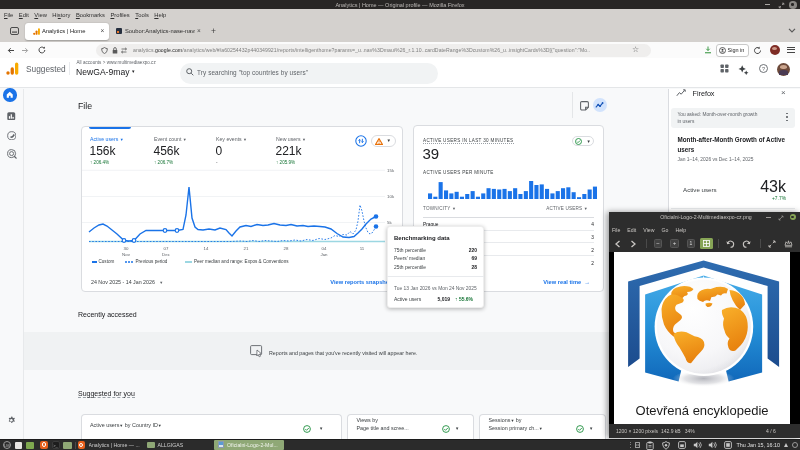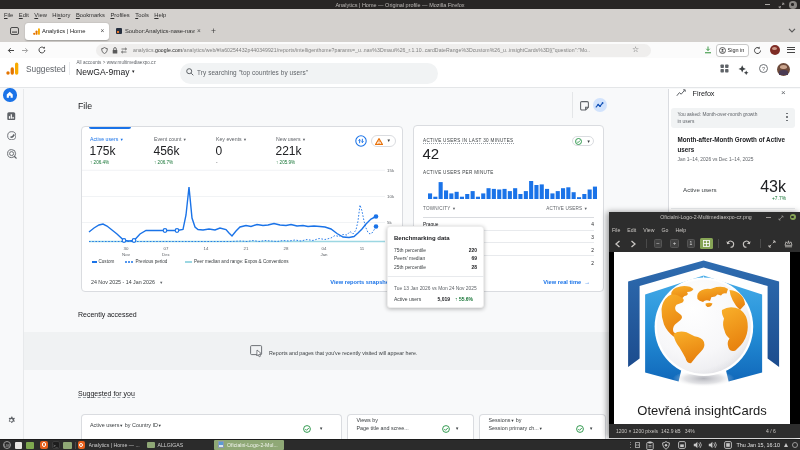--- a/index.html
+++ b/index.html
@@ -167,21 +167,21 @@
       <path d="M0.8 6.4 L3.2 3.6 L5 5.2 L7.8 1.8" stroke="#1756b8" stroke-width="1.1" fill="none"></path>
       <circle cx="3.2" cy="3.6" r="0.9" fill="#1756b8"></circle>
       <circle cx="5" cy="5.2" r="0.9" fill="#1756b8"></circle>
       <circle cx="7.6" cy="2" r="0.9" fill="#1756b8"></circle>
     </svg>
 
 <div class="a" style="left:81px;top:125.5px;width:322px;height:166px;background:#fff;border:0.8px solid #dadce0;border-radius:4px"></div>
 <div class="a" style="left:89px;top:127.3px;width:42px;height:2px;background:#1a73e8;border-radius:0 0 2px 2px"></div>
 
 <div class="a" style="left:90px;top:136px;width:60px;height:6px;font-size:5.2px;line-height:6px;color:#1a73e8">Active users <span style="font-size:4px">▼</span></div>
-<div class="a" style="left:89.5px;top:144.5px;width:60px;height:13px;font-size:12px;line-height:13px;color:#202124">175k</div>
+<div class="a" style="left:89.5px;top:144.5px;width:60px;height:13px;font-size:12px;line-height:13px;color:#202124">156k</div>
 <div class="a" style="left:90px;top:159.5px;width:50px;height:6px;font-size:4.6px;line-height:6px;color:#137333">↑ 206.4%</div>
 <div class="a" style="left:154px;top:136px;width:60px;height:6px;font-size:5.2px;line-height:6px;color:#5f6368">Event count <span style="font-size:4px;color:#5f6368">▼</span></div>
 <div class="a" style="left:153.5px;top:144.5px;width:60px;height:13px;font-size:12px;line-height:13px;color:#202124">456k</div>
 <div class="a" style="left:154px;top:159.5px;width:50px;height:6px;font-size:4.6px;line-height:6px;color:#137333">↑ 206.7%</div>
 <div class="a" style="left:216px;top:136px;width:60px;height:6px;font-size:5.2px;line-height:6px;color:#5f6368">Key events <span style="font-size:4px;color:#5f6368">▼</span></div>
 <div class="a" style="left:215.5px;top:144.5px;width:60px;height:13px;font-size:12px;line-height:13px;color:#202124">0</div>
 <div class="a" style="left:216px;top:159.5px;width:50px;height:6px;font-size:4.6px;line-height:6px;color:#5f6368">-</div>
 <div class="a" style="left:276px;top:136px;width:60px;height:6px;font-size:5.2px;line-height:6px;color:#5f6368">New users <span style="font-size:4px;color:#5f6368">▼</span></div>
 <div class="a" style="left:275.5px;top:144.5px;width:60px;height:13px;font-size:12px;line-height:13px;color:#202124">221k</div>
 <div class="a" style="left:276px;top:159.5px;width:50px;height:6px;font-size:4.6px;line-height:6px;color:#137333">↑ 205.9%</div>
@@ -242,21 +242,21 @@
 <div class="a" style="left:280px;top:278px;width:120px;height:8px;font-size:5.7px;line-height:8px;color:#1a73e8;text-align:right;font-weight:bold">View reports snapshot&nbsp; →</div>
 
 <div class="a" style="left:413px;top:124.5px;width:191px;height:167.5px;background:#fff;border:0.8px solid #dadce0;border-radius:4px"></div>
 <div class="a" style="left:423px;top:138px;width:110px;height:6px;font-size:4.6px;color:#3c4043;letter-spacing:0.32px;border-bottom:1px dotted #9aa0a6;padding-bottom:1.5px;width:max-content">ACTIVE USERS IN LAST 30 MINUTES</div>
 <div class="a" style="left:572px;top:136px;width:22px;height:10px;border:0.8px solid #dadce0;border-radius:5px;background:#fff"></div>
 <svg class="a" style="left:574.5px;top:138px" width="7" height="7" viewBox="0 0 7 7">
       <circle cx="3.5" cy="3.5" r="3" fill="none" stroke="#1e8e3e" stroke-width="0.9"></circle>
       <path d="M2 3.6 l1 1 l2 -2" stroke="#1e8e3e" stroke-width="0.9" fill="none"></path>
     </svg>
 <div class="a" style="left:586.5px;top:138.5px;width:7px;height:6px;font-size:4.3px;color:#3c4043">▼</div>
-<div class="a" style="left:422.5px;top:145.5px;width:40px;height:15px;font-size:15px;line-height:15px;color:#202124;font-weight:400">42</div>
+<div class="a" style="left:422.5px;top:145.5px;width:40px;height:15px;font-size:15px;line-height:15px;color:#202124;font-weight:400">39</div>
 <div class="a" style="left:423px;top:169.5px;width:110px;height:6px;font-size:4.6px;color:#3c4043;letter-spacing:0.32px">ACTIVE USERS PER MINUTE</div>
 <svg class="a" style="left:428px;top:180px" width="171" height="19" viewBox="0 0 171 19">
 <g fill="#1a73e8">
 <rect x="0" y="13.4" width="4.1" height="5.6"></rect>
         <rect x="5.3" y="16.7" width="4.1" height="2.3"></rect>
         <rect x="10.6" y="2.1" width="4.1" height="16.9"></rect>
         <rect x="16" y="10.4" width="4.1" height="8.6"></rect>
         <rect x="21.3" y="13.4" width="4.1" height="5.6"></rect>
         <rect x="26.6" y="11.8" width="4.1" height="7.2"></rect>
         <rect x="31.9" y="16.7" width="4.1" height="2.3"></rect>
@@ -469,21 +469,21 @@
 
 <path d="M115.5 38 Q122.5 38.5 127 43 Q130.5 46.5 131 52.5 L126 58 Q121.5 54 118.8 48.5 Q116 43.5 115.5 38 Z"></path>
 
 <path d="M108 58 Q114.5 53.8 121.5 55.8 Q129 58 132 64.5 Q134.5 71 133.5 78.5 Q132.5 86.5 127 93 L121.5 98.5 Q116.5 100.5 114.5 95.8 Q112.5 90.5 115.5 86.5 Q111.5 83.5 110.5 78.5 Q108 72.5 110 66.5 Q107.3 61.5 108 58 Z"></path>
 
 <path d="M59.5 82 Q65 78.3 72.5 80.3 L80.5 84.3 Q88 85.3 90 90 Q91.5 95.5 87 99.5 Q83 103.5 80 107.5 L77 111.2 Q72.5 111.2 71.5 106 Q68.5 100.5 65.5 95.5 Q60.5 89.5 59.5 82 Z"></path>
 </g>
 
 <circle cx="89.9" cy="74.8" r="47" fill="url(#shade)"></circle>
 </svg>
-<div class="a" style="left:614.4px;top:403px;width:175.3px;height:16px;font-size:13px;color:#1b1b1b;text-align:center">Otevřená insightCards</div>
+<div class="a" style="left:614.4px;top:403px;width:175.3px;height:16px;font-size:13px;color:#1b1b1b;text-align:center">Otevřená encyklopedie</div>
 
 <div class="a" style="left:609px;top:424px;width:191px;height:13px;background:#2d2d2d"></div>
 <div class="a" style="left:616px;top:427.5px;width:130px;height:7px;font-size:5px;line-height:7px;color:#c9c6c3">1200 × 1200 pixels&nbsp; 142.9 kB&nbsp;&nbsp; 34%</div>
 <div class="a" style="left:766px;top:427.5px;width:20px;height:7px;font-size:5px;line-height:7px;color:#c9c6c3">4 / 6</div>
 
 <div class="a" style="left:0;top:439px;width:800px;height:11px;background:#2b2b2b;border-top:0.8px solid #1c1c1c"></div>
 <div class="a" style="left:2.5px;top:440.5px;width:8.5px;height:8.5px;border-radius:50%;border:0.9px solid #9a9a9a;color:#bbb;font-size:4px;line-height:7px;text-align:center">LM</div>
 <div class="a" style="left:15px;top:441.5px;width:7px;height:7px;background:#e8e6e3;border-radius:1px"></div>
 <div class="a" style="left:25.5px;top:441.5px;width:8.5px;height:7px;background:#7fa84f;border-radius:1px"></div>
 <div class="a" style="left:40px;top:440.8px;width:8px;height:8px;background:#e8601c;border-radius:2px"></div>

